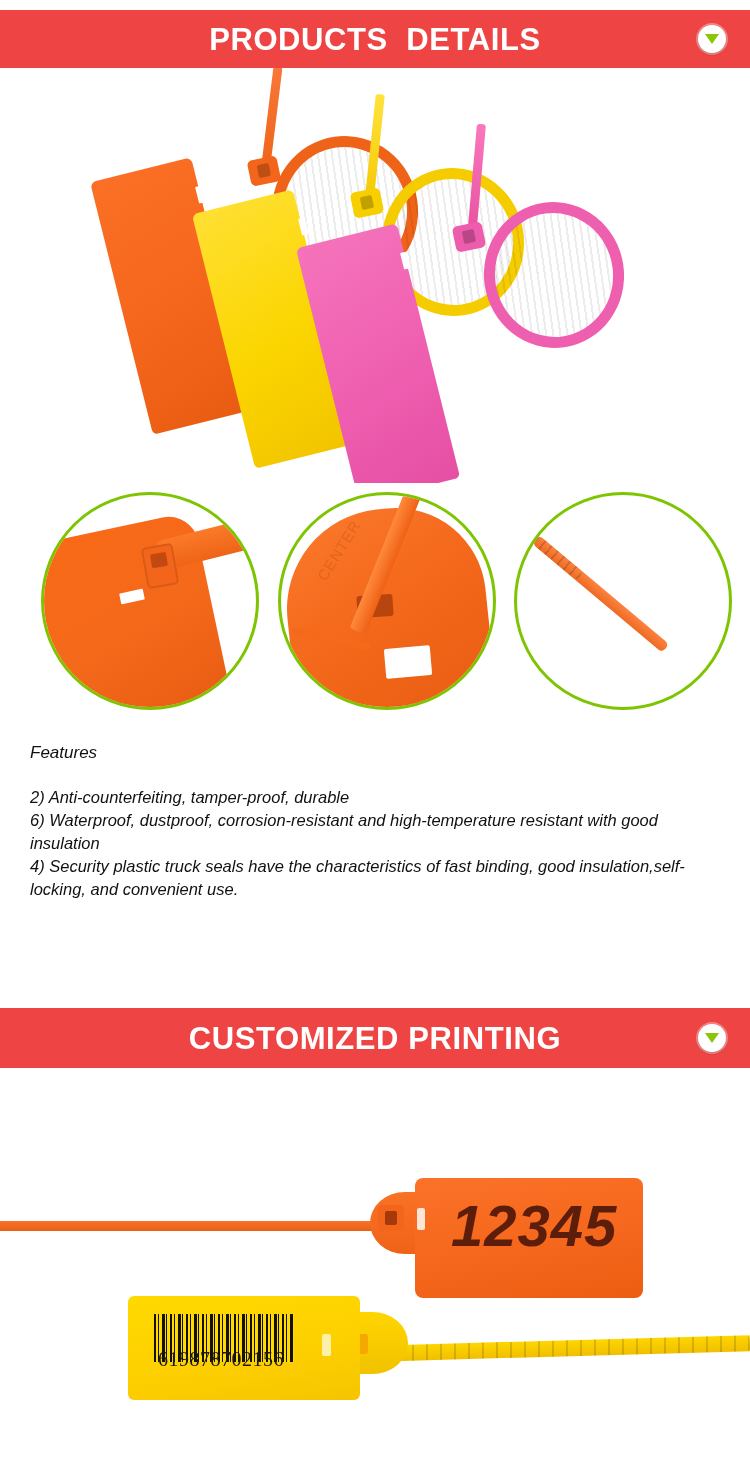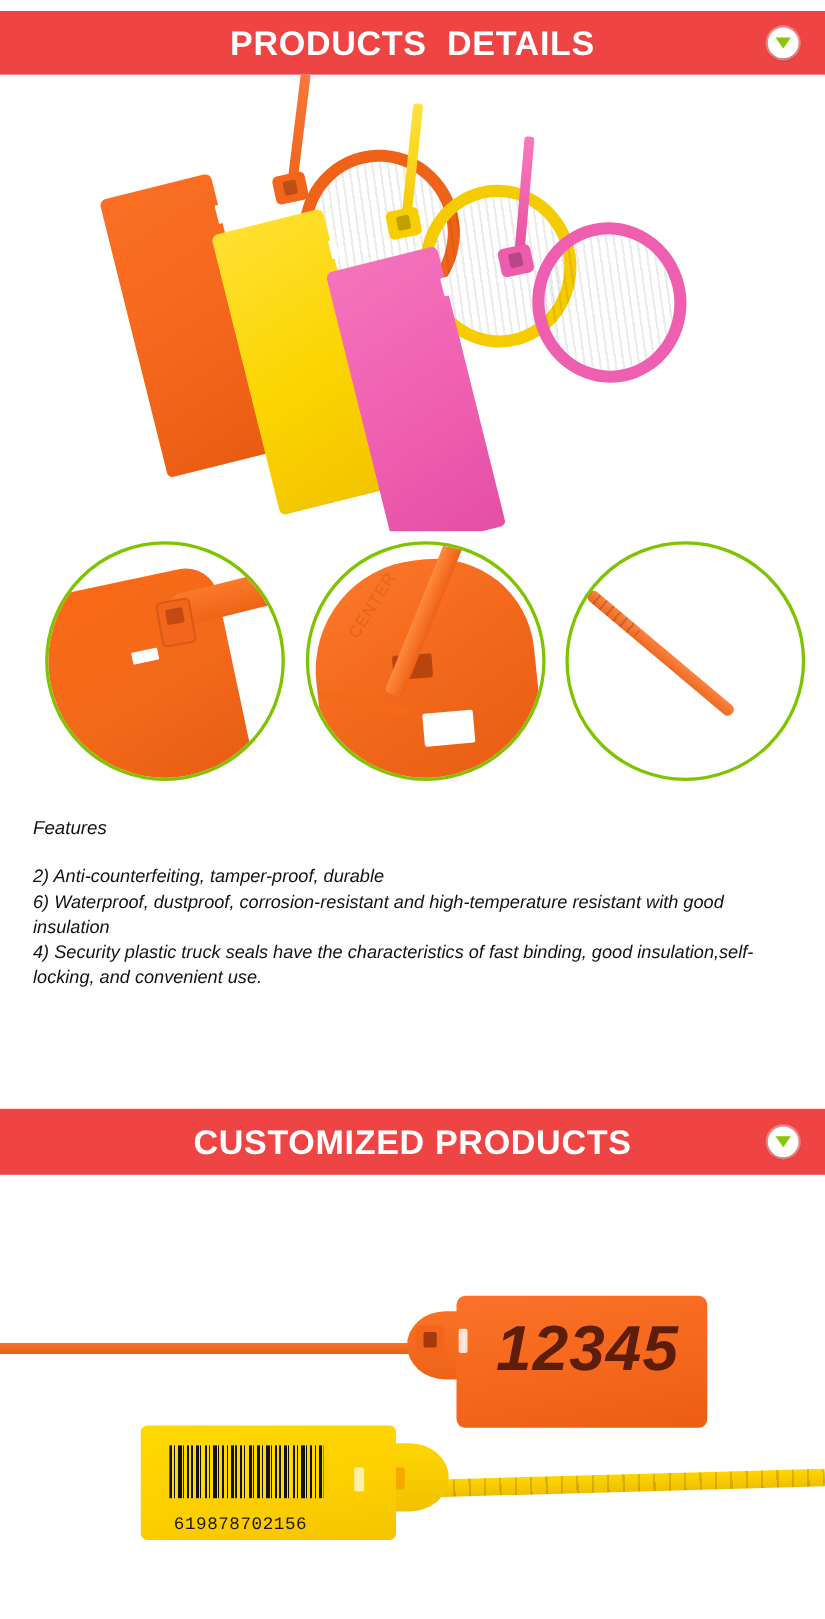--- a/index.html
+++ b/index.html
@@ -338,25 +338,25 @@
     width: 140px; height: 48px;
     background-image: repeating-linear-gradient(
       90deg,
       #111 0 2px, #ffd900 2px 4px,
       #111 4px 5px, #ffd900 5px 8px,
       #111 8px 11px, #ffd900 11px 12px,
       #111 12px 13px, #ffd900 13px 16px);
   }
   #print-barcode-number {
     position: absolute;
-    left: 30px; top: 81px;
-    font-size: 16px;
+    left: 30px; top: 52px;
+    font-size: 20px;
     color: #1a1a1a;
     letter-spacing: 0.5px;
-    font-family: Liberation Mono, monospace;
+    font-family: Liberation Serif, serif;
   }
   #print-yellow-neck {
     position: absolute;
     left: 336px; top: 1312px;
     width: 72px; height: 62px;
     background: linear-gradient(180deg,#fed500,#f2c200);
     border-radius: 8px 50% 50% 8px;
   }
   #print-yellow-slot {
     position: absolute;
@@ -478,21 +478,21 @@
   </div>
 
   <div id="features">
     <div id="features-heading">Features</div>
     <div class="feature-line">2) Anti-counterfeiting, tamper-proof, durable</div>
     <div class="feature-line">6) Waterproof, dustproof, corrosion-resistant and high-temperature resistant with good insulation</div>
     <div class="feature-line">4) Security plastic truck seals have the characteristics of fast binding, good insulation,self-locking, and convenient use.</div>
   </div>
 
   <div class="banner" id="banner-printing">
-    <span class="banner-title">CUSTOMIZED PRODUCTS</span>
+    <span class="banner-title">CUSTOMIZED PRINTING</span>
     <span class="banner-toggle">
       <span class="tri"></span>
     </span>
   </div>
 
   <div id="print-photo"></div>
 
   <div id="print-orange-strap"></div>
   <div id="print-orange-neck"></div>
   <div id="print-orange-lockhead"></div>

